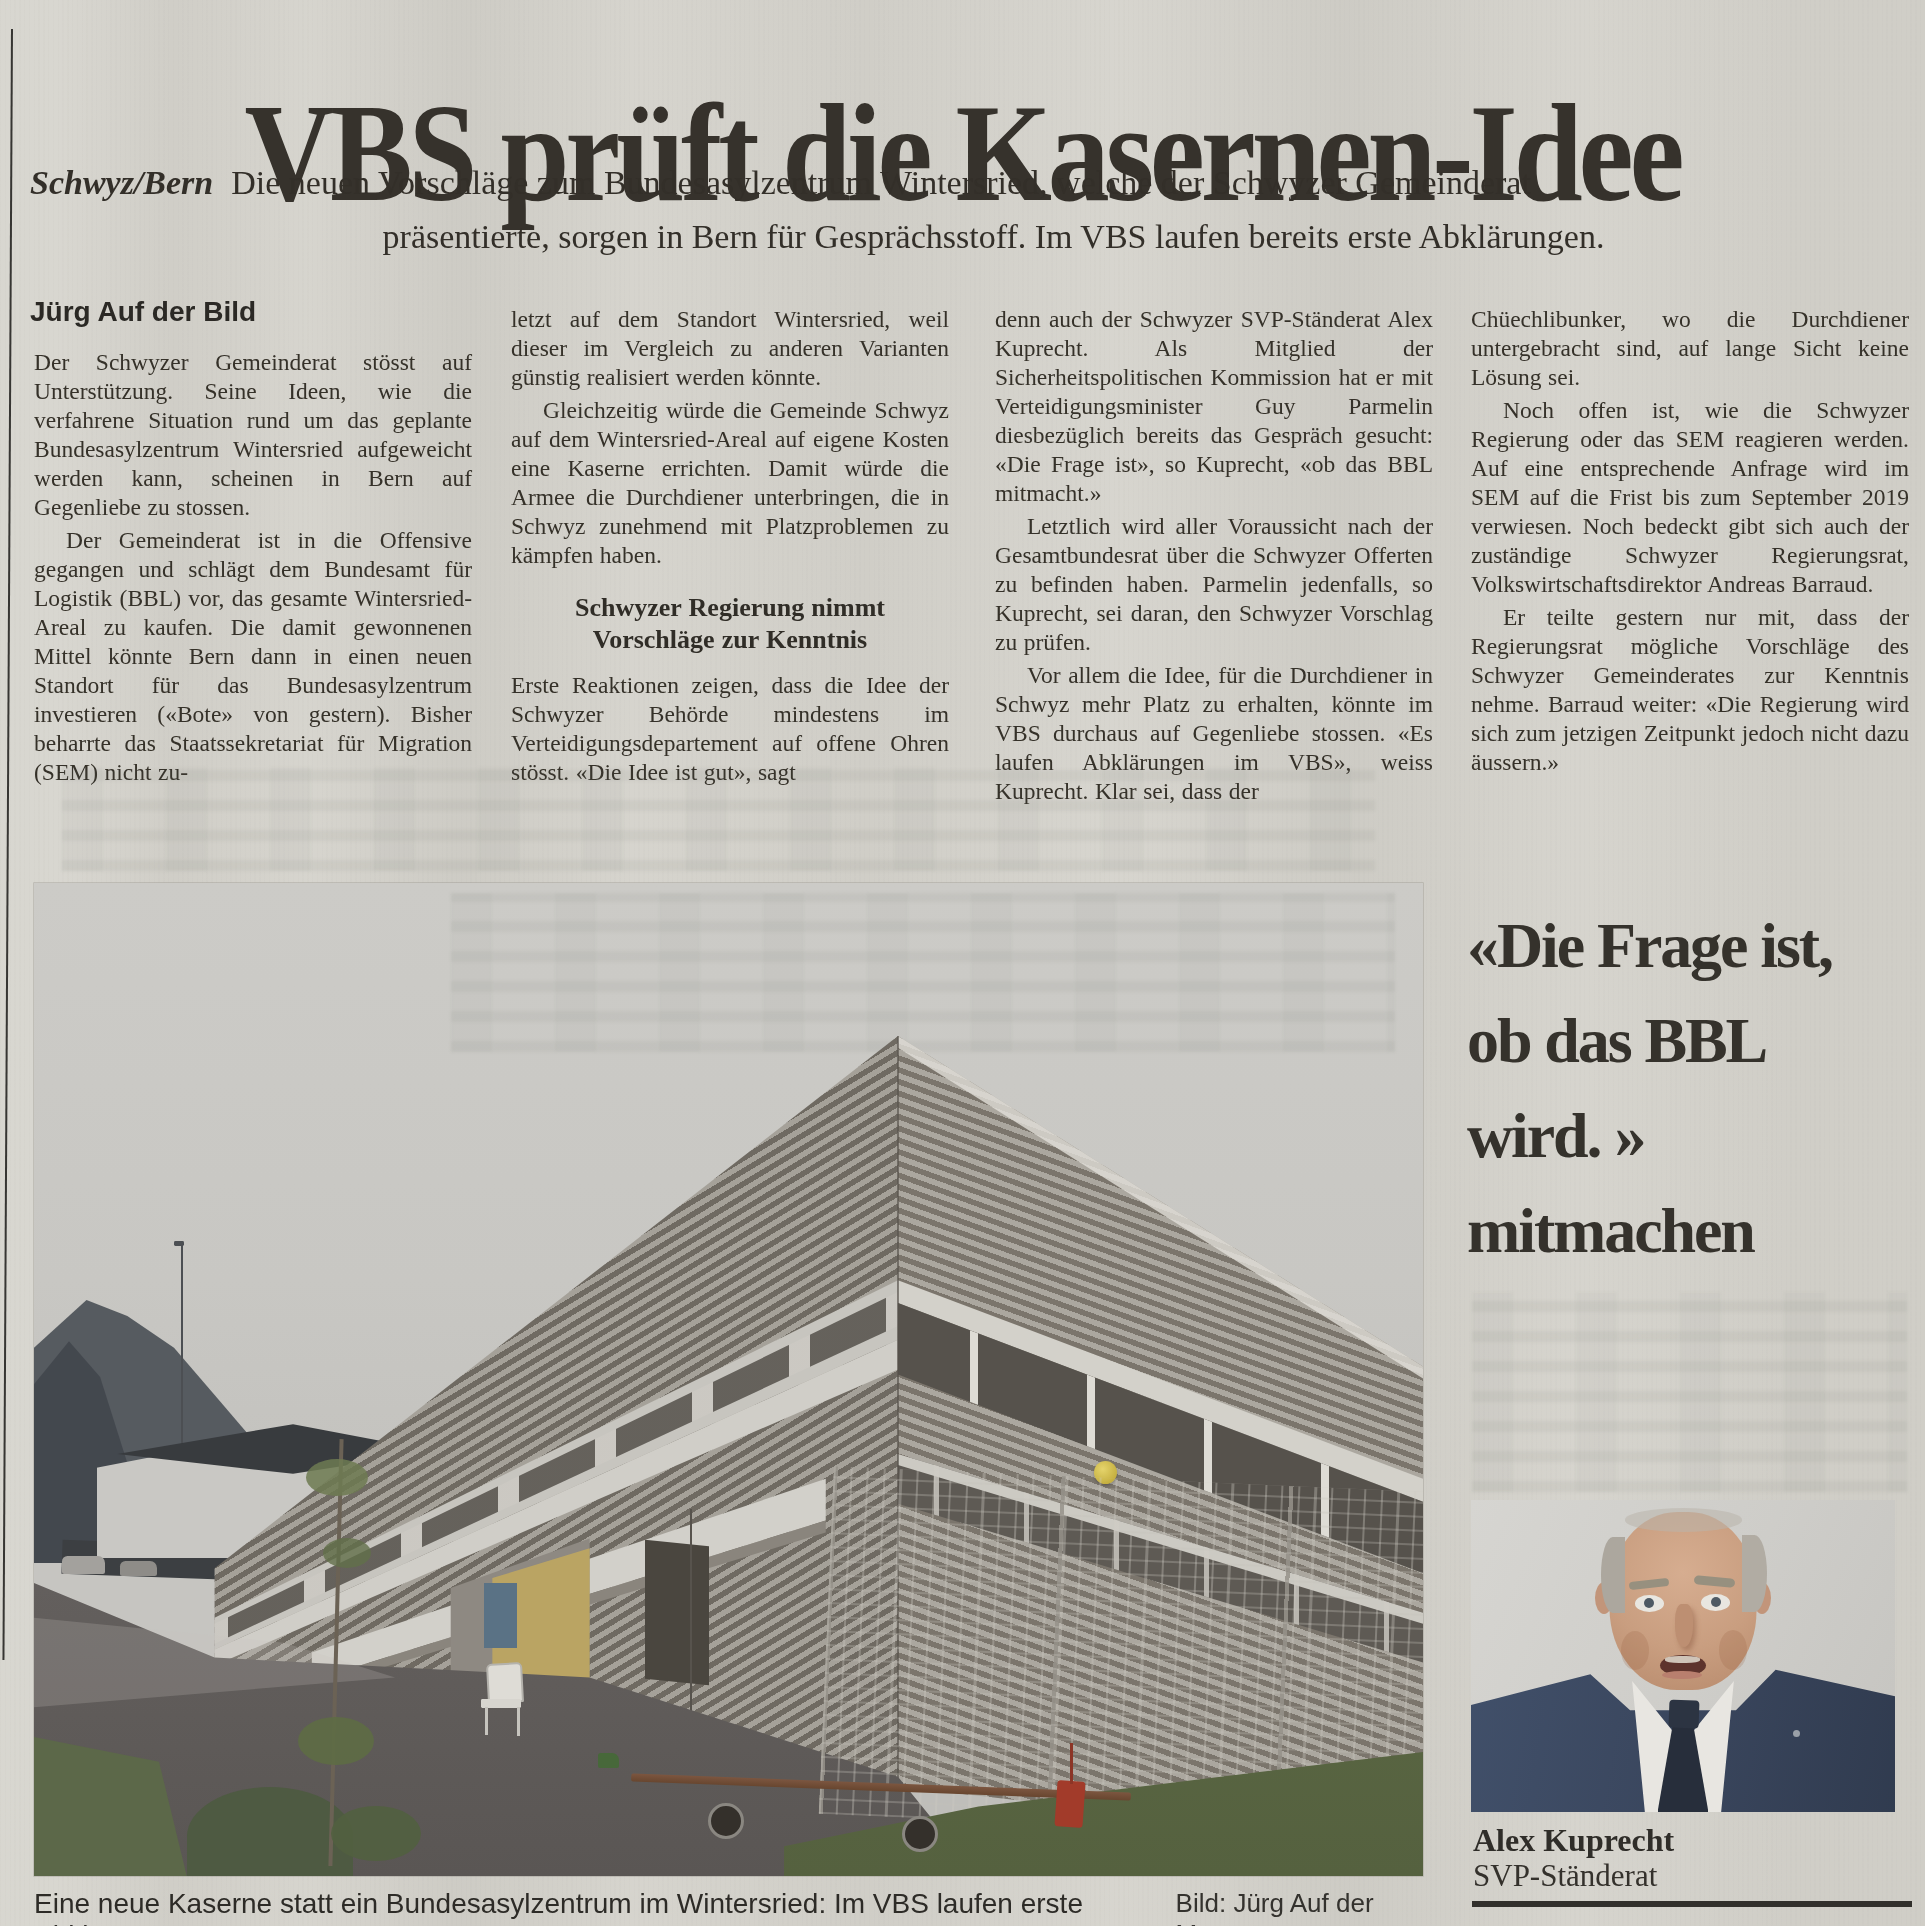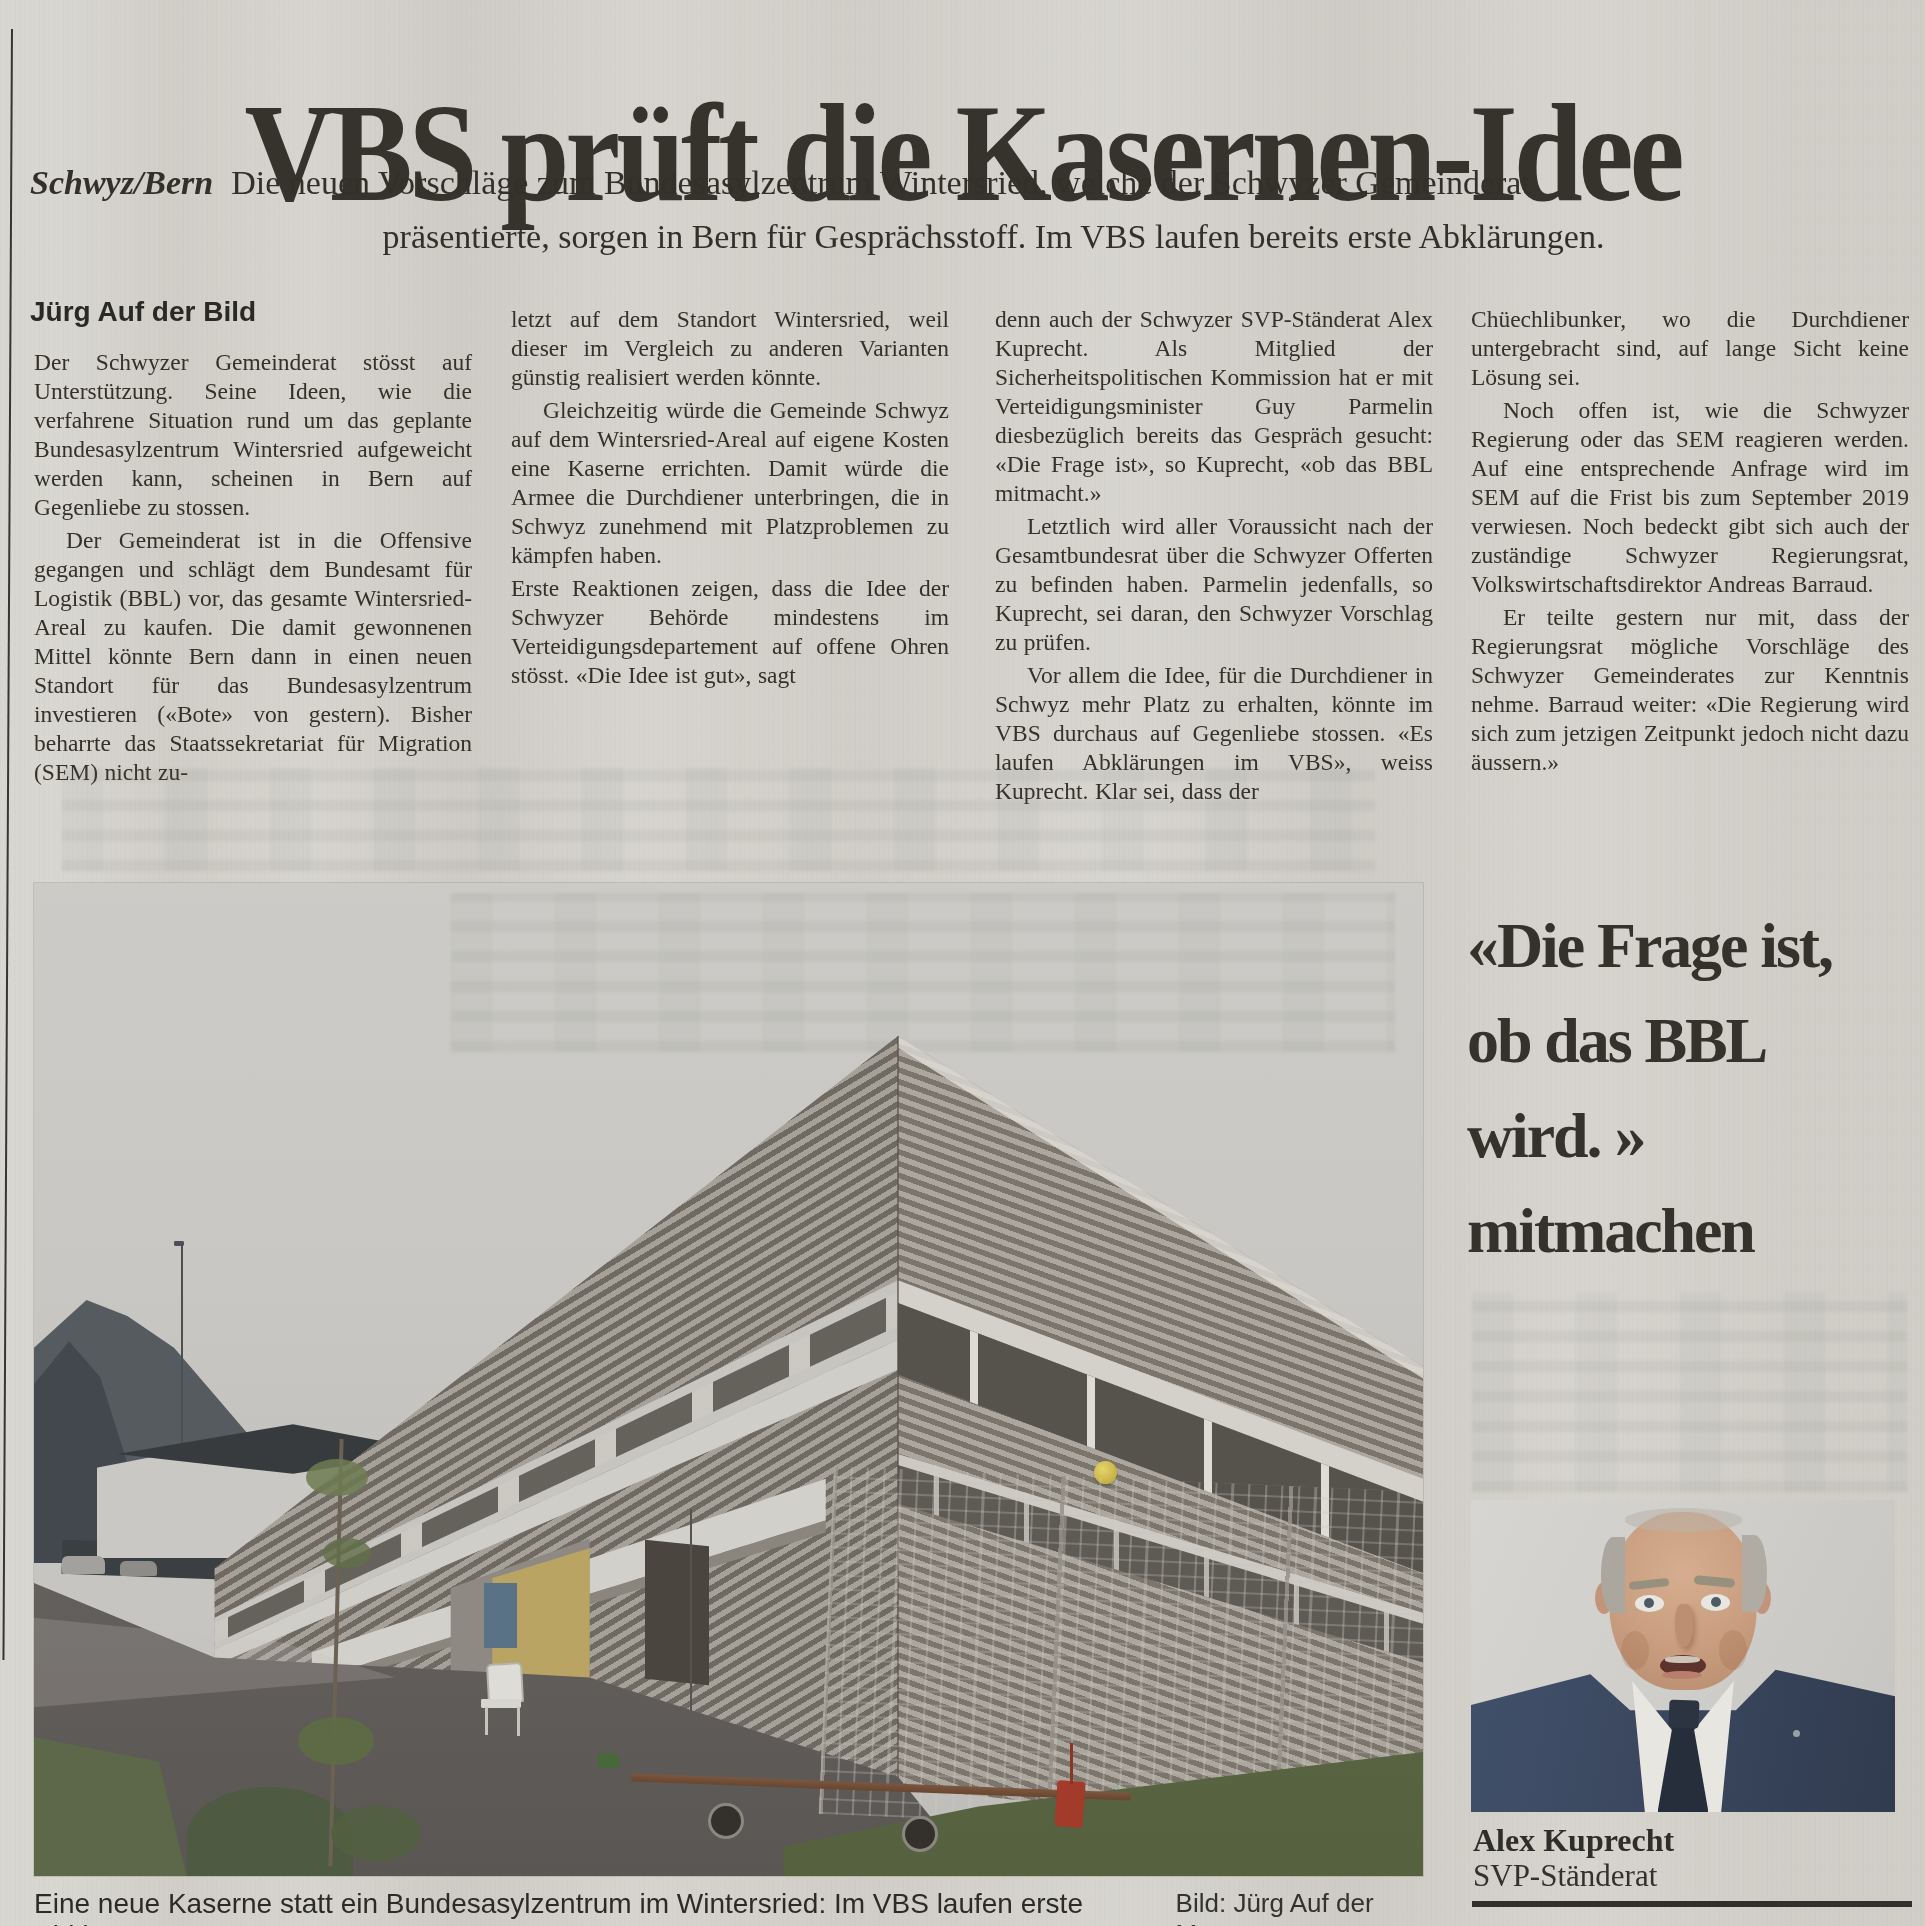--- a/index.html
+++ b/index.html
@@ -65,20 +65,24 @@
 
   <div id="byline" class="abs">Jürg Auf der Bild</div>
 
   <div id="col1" class="abs col">
     <p>Der Schwyzer Gemeinderat stösst auf Unterstützung. Seine Ideen, wie die verfahrene Situation rund um das geplante Bundesasylzentrum Wintersried aufgeweicht werden kann, scheinen in Bern auf Gegenliebe zu stossen.</p>
     <p class="ind">Der Gemeinderat ist in die Offensive gegangen und schlägt dem Bundesamt für Logistik (BBL) vor, das gesamte Wintersried-Areal zu kaufen. Die damit gewonnenen Mittel könnte Bern dann in einen neuen Standort für das Bundesasylzentrum investieren («Bote» von gestern). Bisher beharrte das Staatssekretariat für Migration (SEM) nicht zu-</p>
   </div>
   <div id="col2" class="abs col">
     <p>letzt auf dem Standort Wintersried, weil dieser im Vergleich zu anderen Varianten günstig realisiert werden könnte.</p>
     <p class="ind">Gleichzeitig würde die Gemeinde Schwyz auf dem Wintersried-Areal auf eigene Kosten eine Kaserne errichten. Damit würde die Armee die Durchdiener unterbringen, die in Schwyz zunehmend mit Platzproblemen zu kämpfen haben.</p>
+    <div class="subhead">
+      <div>Schwyzer Regierung nimmt</div>
+      <div>Vorschläge zur Kenntnis</div>
+    </div>
     <p>Erste Reaktionen zeigen, dass die Idee der Schwyzer Behörde mindestens im Verteidigungsdepartement auf offene Ohren stösst. «Die Idee ist gut», sagt</p>
   </div>
   <div id="col3" class="abs col">
     <p>denn auch der Schwyzer SVP-Ständerat Alex Kuprecht. Als Mitglied der Sicherheitspolitischen Kommission hat er mit Verteidigungsminister Guy Parmelin diesbezüglich bereits das Gespräch gesucht: «Die Frage ist», so Kuprecht, «ob das BBL mitmacht.»</p>
     <p class="ind">Letztlich wird aller Voraussicht nach der Gesamtbundesrat über die Schwyzer Offerten zu befinden haben. Parmelin jedenfalls, so Kuprecht, sei daran, den Schwyzer Vorschlag zu prüfen.</p>
     <p class="ind">Vor allem die Idee, für die Durchdiener in Schwyz mehr Platz zu erhalten, könnte im VBS durchaus auf Gegenliebe stossen. «Es laufen Abklärungen im VBS», weiss Kuprecht. Klar sei, dass der</p>
   </div>
   <div id="col4" class="abs col">
     <p>Chüechlibunker, wo die Durchdiener untergebracht sind, auf lange Sicht keine Lösung sei.</p>
     <p class="ind">Noch offen ist, wie die Schwyzer Regierung oder das SEM reagieren werden. Auf eine entsprechende Anfrage wird im SEM auf die Frist bis zum September 2019 verwiesen. Noch bedeckt gibt sich auch der zuständige Schwyzer Regierungsrat, Volkswirtschaftsdirektor Andreas Barraud.</p>

